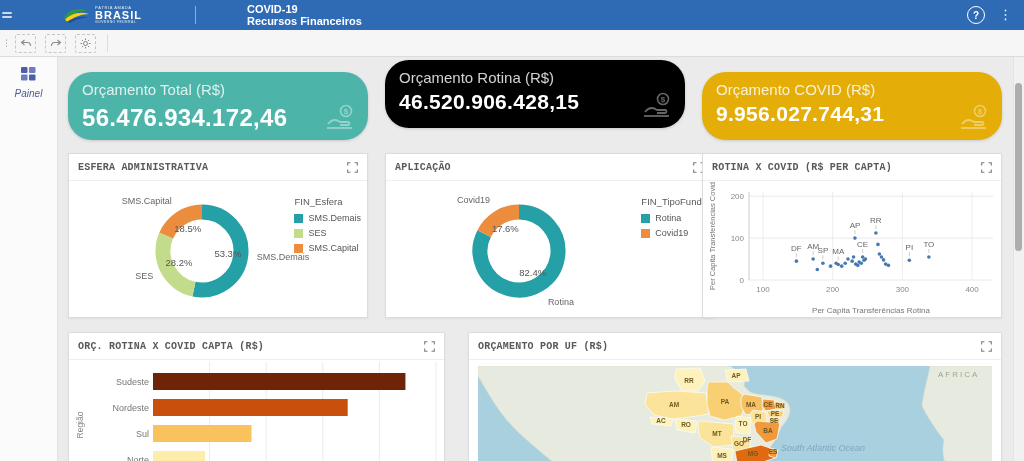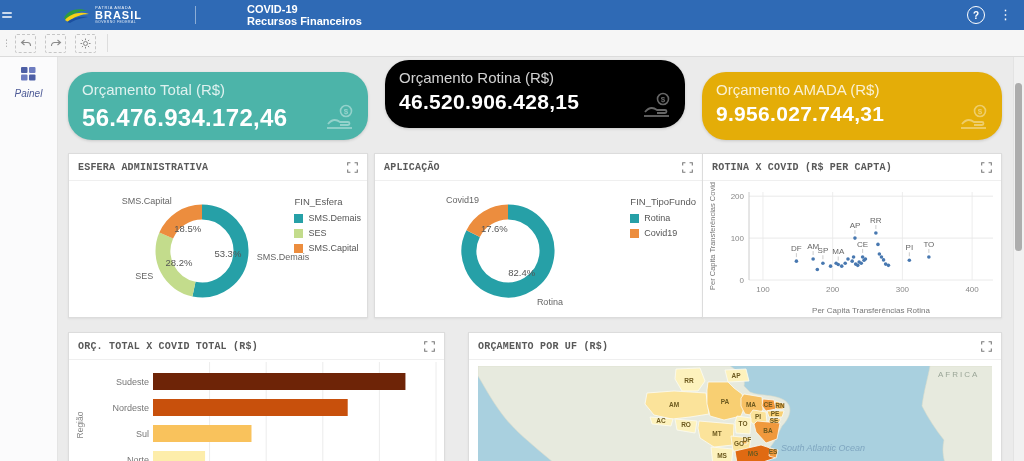--- a/index.html
+++ b/index.html
@@ -142,21 +142,21 @@
     <div class="t">Orçamento Rotina (R$)</div>
     <div class="v">46.520.906.428,15</div>
     <svg class="ic" width="30" height="26" viewBox="0 0 30 26">
       <circle cx="20" cy="7" r="5.5" fill="none" stroke="#fff" stroke-width="1.6"></circle>
       <text x="20" y="10" font-size="8" fill="#fff" text-anchor="middle" font-weight="bold">$</text>
       <path d="M2 20 C6 15 10 15 14 18 L22 18 C24 18 24 21 22 21 L14 21" fill="none" stroke="#fff" stroke-width="1.8"></path>
       <path d="M1 24 H26" stroke="#fff" stroke-width="1.8"></path>
     </svg>
   </div>
   <div class="kpi sm" style="left:702px;top:72px;background:#e4ad08;">
-    <div class="t">Orçamento AMADA (R$)</div>
+    <div class="t">Orçamento COVID (R$)</div>
     <div class="v">9.956.027.744,31</div>
     <svg class="ic" width="30" height="26" viewBox="0 0 30 26">
       <circle cx="20" cy="7" r="5.5" fill="none" stroke="#fff" stroke-width="1.6"></circle>
       <text x="20" y="10" font-size="8" fill="#fff" text-anchor="middle" font-weight="bold">$</text>
       <path d="M2 20 C6 15 10 15 14 18 L22 18 C24 18 24 21 22 21 L14 21" fill="none" stroke="#fff" stroke-width="1.8"></path>
       <path d="M1 24 H26" stroke="#fff" stroke-width="1.8"></path>
     </svg>
   </div>
 
   <div class="card" style="left:68px;top:153px;width:300px;height:165px;">
@@ -188,21 +188,21 @@
             <span class="sw" style="background: rgb(195, 220, 140);"></span>
             <span>SES</span>
           </div>
           <div class="li">
             <span class="sw" style="background: rgb(236, 141, 62);"></span>
             <span>SMS.Capital</span>
           </div>
         </div></div>
   </div>
 
-  <div class="card" style="left:374px;top:153px;width:329px;height:165px;">
+  <div class="card" style="left:385px;top:153px;width:329px;height:165px;">
     <div class="card-h">
       <span class="card-t">APLICAÇÃO</span>
       <span class="expand">
         <svg width="11" height="11" viewBox="0 0 16 16">
             <path d="M1 5 V1 H5 M11 1 H15 V5 M15 11 V15 H11 M5 15 H1 V11" fill="none" stroke="#7a7a7a" stroke-width="1.6"></path>
           </svg>
       </span>
     </div>
     <div class="card-b"><svg width="300" height="139">
           <path d="M133 32A39 39 0 1 1 98.14018445810072 53.51305457248871" fill="none" stroke="#26a0a7" stroke-width="15"></path>
@@ -296,21 +296,21 @@
           <circle cx="180.54857142857142" cy="79.88571428571429" r="1.8" fill="#4878b0"></circle>
           <circle cx="182.64000000000001" cy="84.07619047619048" r="1.8" fill="#4878b0"></circle>
           <circle cx="185.42857142857142" cy="85.33333333333333" r="1.8" fill="#4878b0"></circle>
           <text x="168" y="133" font-size="8" fill="#777" text-anchor="middle">Per Capita Transferências Rotina</text>
           <text x="12" y="56" font-size="7.5" fill="#777" text-anchor="middle" transform="rotate(-90 12 56)">Per Capita Transferências Covid</text>
         </svg></div>
   </div>
 
   <div class="card" style="left:68px;top:332px;width:377px;height:170px;">
     <div class="card-h">
-      <span class="card-t">ORÇ. TOTAL X COVID TOTAL (R$)</span>
+      <span class="card-t">ORÇ. ROTINA X COVID CAPTA (R$)</span>
       <span class="expand">
         <svg width="11" height="11" viewBox="0 0 16 16">
             <path d="M1 5 V1 H5 M11 1 H15 V5 M15 11 V15 H11 M5 15 H1 V11" fill="none" stroke="#7a7a7a" stroke-width="1.6"></path>
           </svg>
       </span>
     </div>
     <div class="card-b"><svg width="377" height="144">
           <line x1="140.6" y1="3" x2="140.6" y2="142" stroke="#ececec" stroke-width="1"></line>
           <line x1="197.2" y1="3" x2="197.2" y2="142" stroke="#ececec" stroke-width="1"></line>
           <line x1="253.8" y1="3" x2="253.8" y2="142" stroke="#ececec" stroke-width="1"></line>

